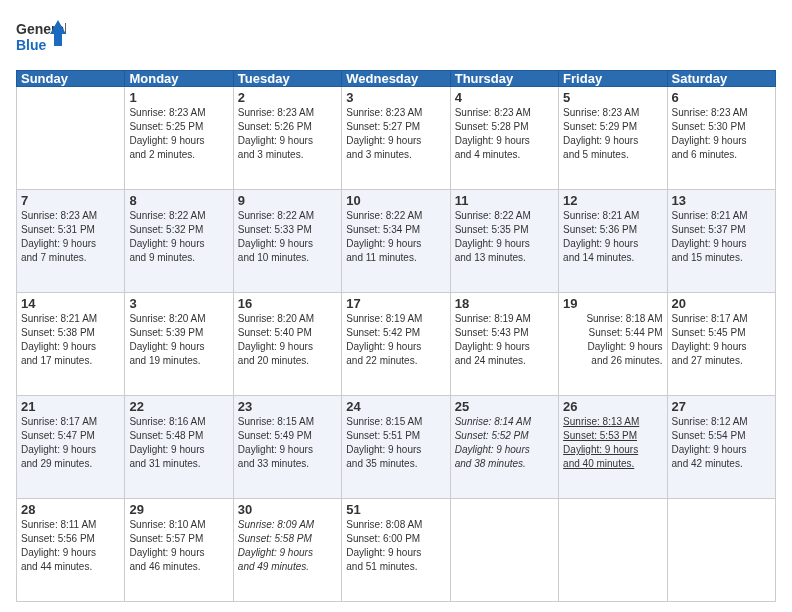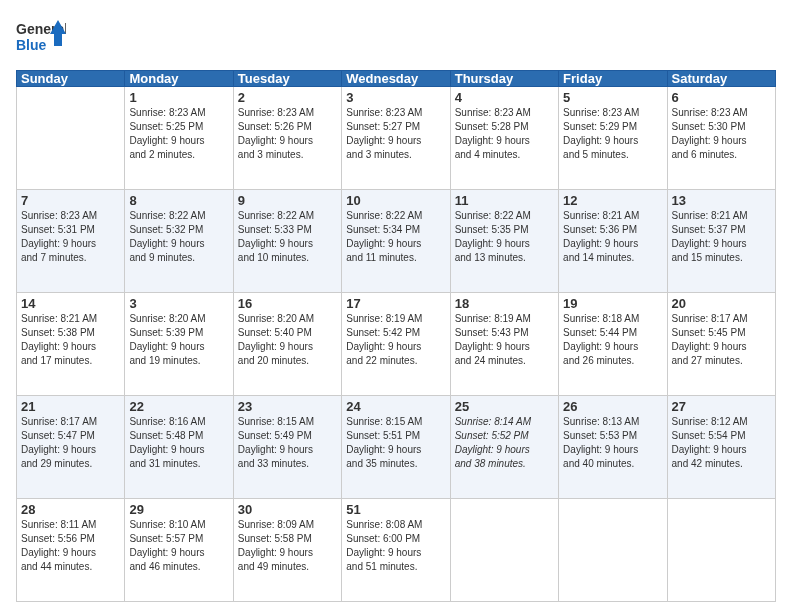--- a/index.html
+++ b/index.html
@@ -249,21 +249,21 @@
           </td>
           <td>
             <span class="day-number">18</span>
             <div class="day-info" style="white-space: pre-line;">Sunrise: 8:19 AM
 Sunset: 5:43 PM
 Daylight: 9 hours
 and 24 minutes.</div>
           </td>
           <td>
             <span class="day-number">19</span>
-            <div class="day-info" style="white-space: pre-line;">Sunrise: 8:18 AM
+            <div class="day-info" style="white-space: pre-line; text-align: right;">Sunrise: 8:18 AM
 Sunset: 5:44 PM
 Daylight: 9 hours
 and 26 minutes.</div>
           </td>
           <td>
             <span class="day-number">20</span>
             <div class="day-info" style="white-space: pre-line;">Sunrise: 8:17 AM
 Sunset: 5:45 PM
 Daylight: 9 hours
 and 27 minutes.</div>
@@ -300,21 +300,21 @@
           </td>
           <td>
             <span class="day-number">25</span>
             <div class="day-info" style="white-space: pre-line; font-style: italic;">Sunrise: 8:14 AM
 Sunset: 5:52 PM
 Daylight: 9 hours
 and 38 minutes.</div>
           </td>
           <td>
             <span class="day-number">26</span>
-            <div class="day-info" style="white-space: pre-line;">Sunrise: 8:13 AM
+            <div class="day-info" style="white-space: pre-line; text-decoration: underline;">Sunrise: 8:13 AM
 Sunset: 5:53 PM
 Daylight: 9 hours
 and 40 minutes.</div>
           </td>
           <td>
             <span class="day-number">27</span>
             <div class="day-info" style="white-space: pre-line;">Sunrise: 8:12 AM
 Sunset: 5:54 PM
 Daylight: 9 hours
 and 42 minutes.</div>
@@ -330,21 +330,21 @@
           </td>
           <td>
             <span class="day-number">29</span>
             <div class="day-info" style="white-space: pre-line;">Sunrise: 8:10 AM
 Sunset: 5:57 PM
 Daylight: 9 hours
 and 46 minutes.</div>
           </td>
           <td>
             <span class="day-number">30</span>
-            <div class="day-info" style="white-space: pre-line;">Sunrise: 8:09 AM
+            <div class="day-info" style="white-space: pre-line; font-style: italic;">Sunrise: 8:09 AM
 Sunset: 5:58 PM
 Daylight: 9 hours
 and 49 minutes.</div>
           </td>
           <td>
             <span class="day-number">51</span>
             <div class="day-info" style="white-space: pre-line;">Sunrise: 8:08 AM
 Sunset: 6:00 PM
 Daylight: 9 hours
 and 51 minutes.</div>

